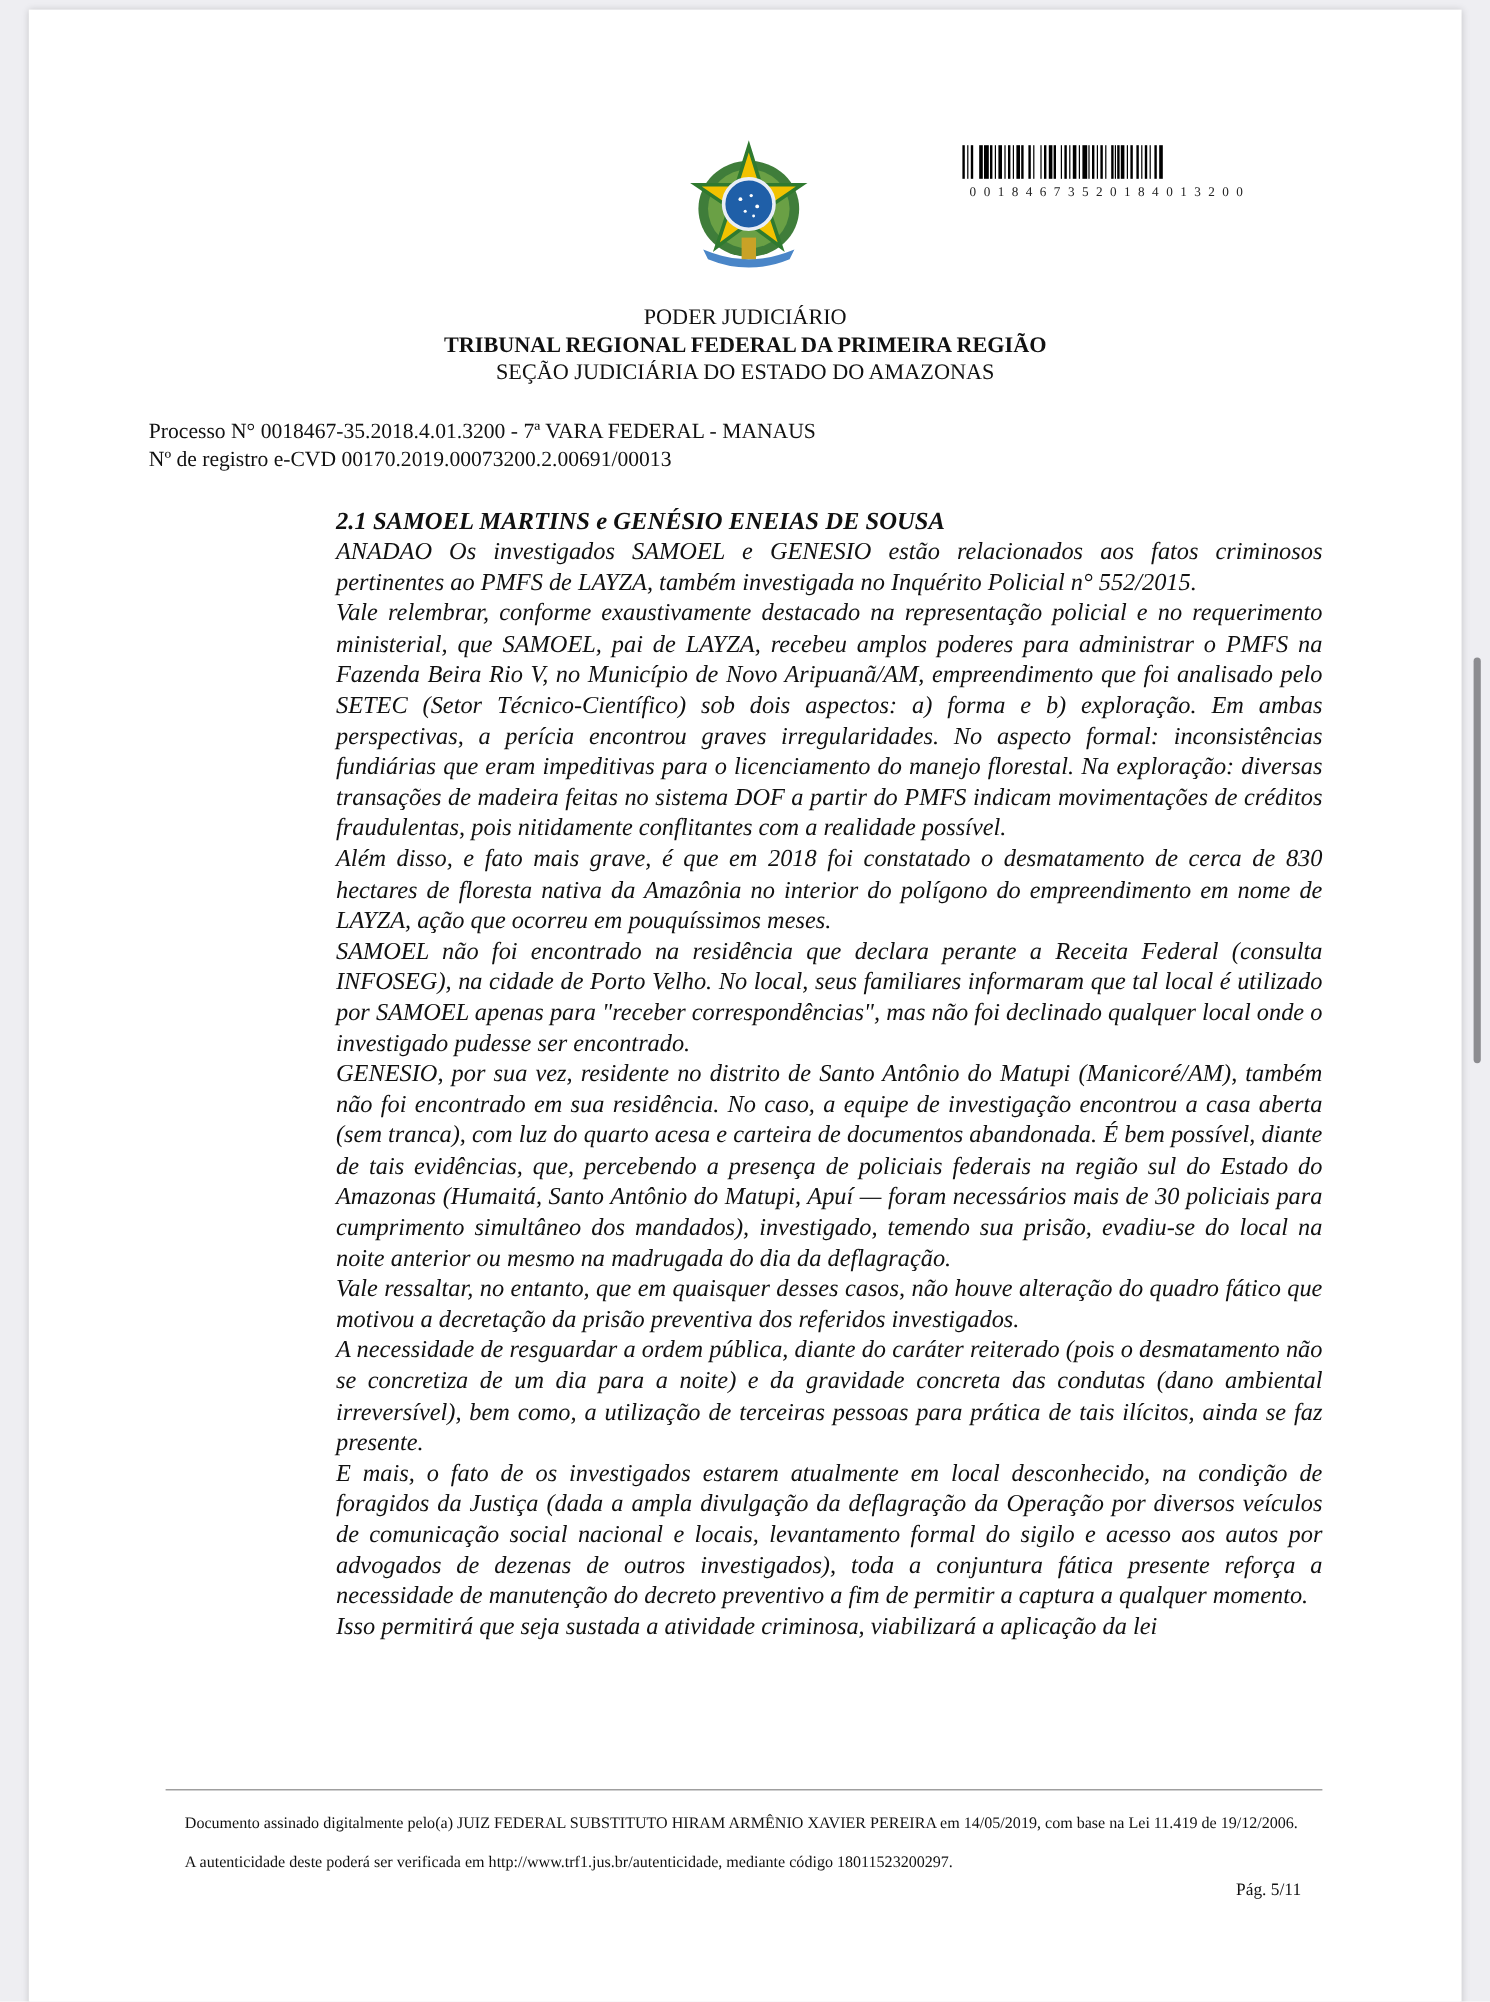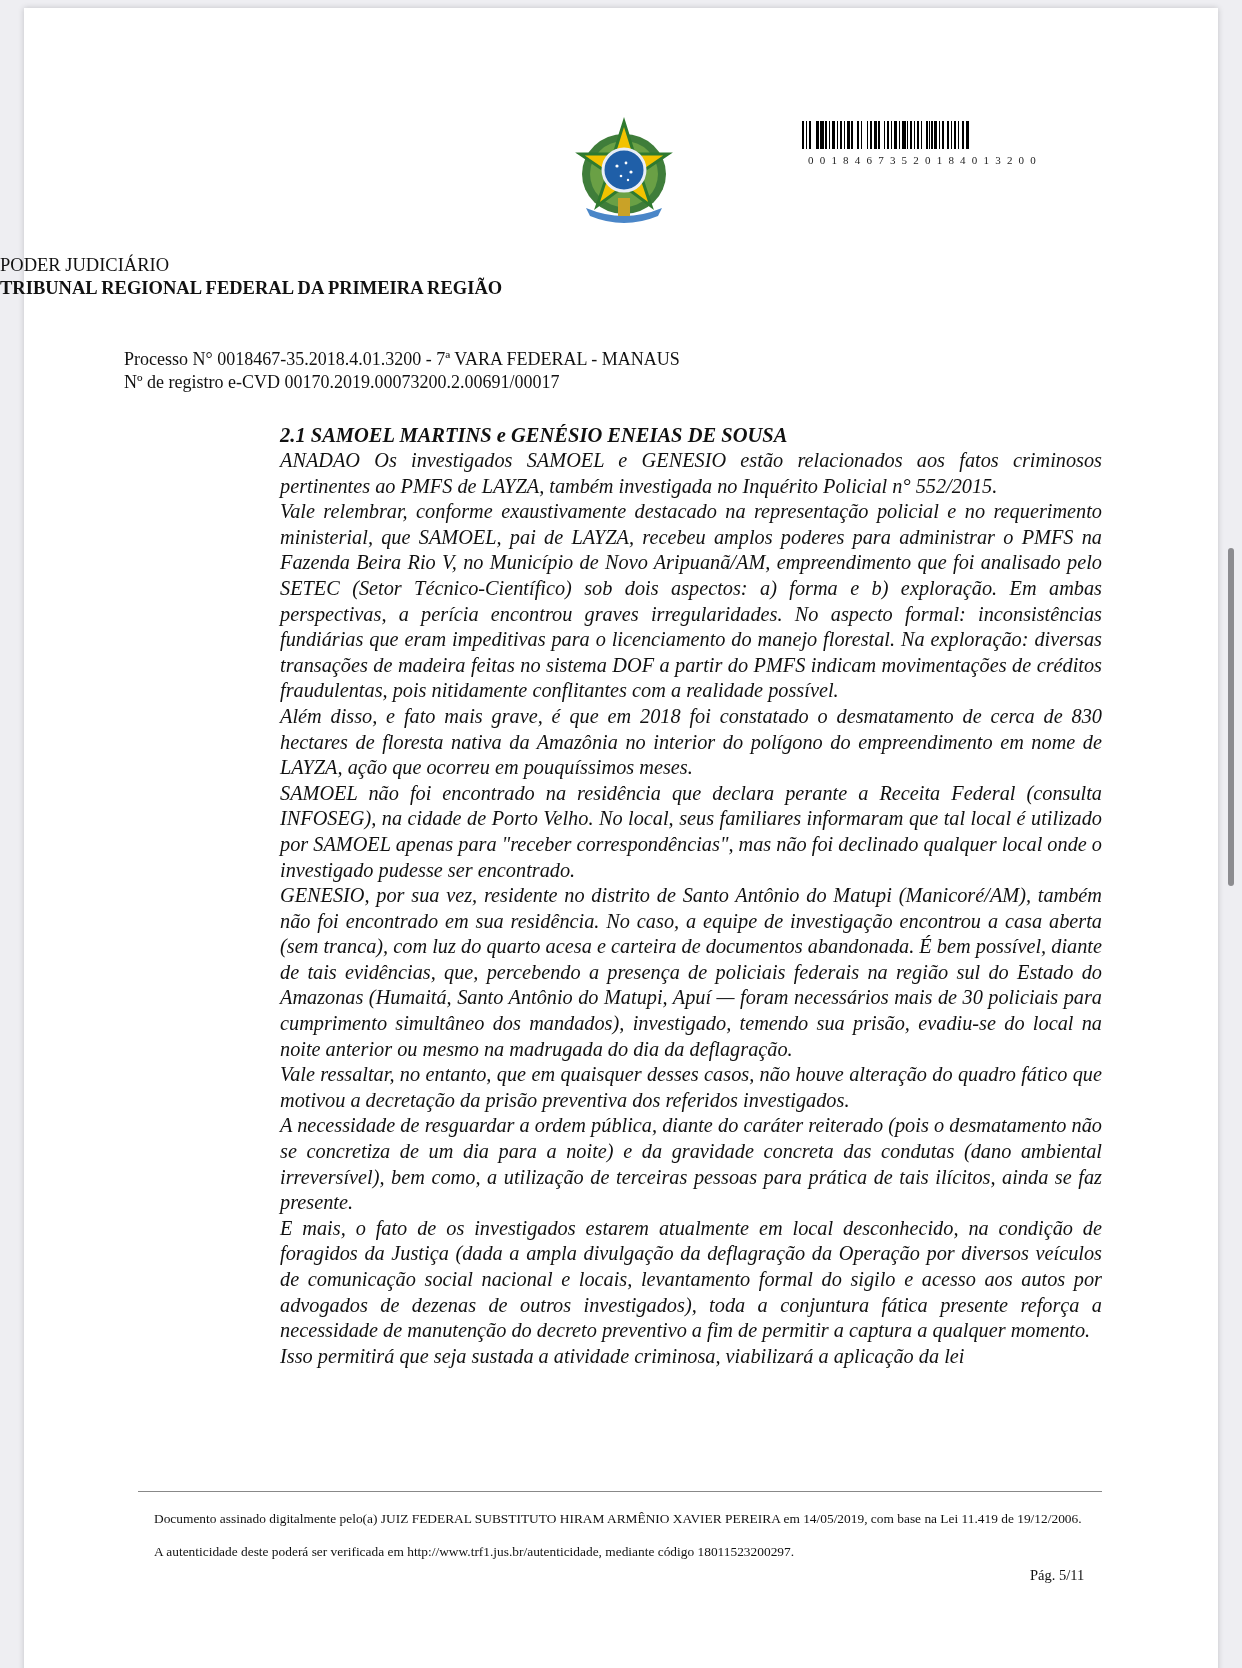--- a/index.html
+++ b/index.html
@@ -21,21 +21,21 @@
   .barcode {
     position: absolute; left: 802px; top: 121px; width: 286px; height: 28px;
     display: flex; align-items: stretch; gap: 0;
   }
   .barcode span { display: block; background: #000; height: 100%; }
   .barcode-digits {
     position: absolute; left: 808px; top: 154px; width: 284px;
     font-size: 11px; letter-spacing: 6.2px; color: #222;
   }
   .header {
-    position: absolute; left: 0; top: 254px; width: 1242px; 
+    position: absolute; left: 0; top: 254px; width: 1242px; text-align: center;
     font-size: 18.5px; line-height: 23px;
   }
   .header .bold { font-weight: bold; }
   .process {
     position: absolute; left: 124px; top: 348px; font-size: 18px; line-height: 23px;
   }
   .body {
     position: absolute; left: 280px; top: 422px; width: 822px;
     font-style: italic; font-size: 20.3px; line-height: 25.6px;
     text-align: justify;
@@ -123,25 +123,26 @@
     <span style="width:2px;margin-right:2px"></span>
     <span style="width:1px;margin-right:3px"></span>
     <span style="width:2px;margin-right:2px"></span>
     <span style="width:3px"></span>
 </div>
 <div class="barcode-digits">00184673520184013200</div>
 
 <div class="header">
   <div>PODER JUDICIÁRIO</div>
   <div class="bold">TRIBUNAL REGIONAL FEDERAL DA PRIMEIRA REGIÃO</div>
+  <div>SEÇÃO JUDICIÁRIA DO ESTADO DO AMAZONAS</div>
 </div>
 
 <div class="process">
   <div>Processo N° 0018467-35.2018.4.01.3200 - 7ª VARA FEDERAL - MANAUS</div>
-  <div>Nº de registro e-CVD 00170.2019.00073200.2.00691/00017</div>
+  <div>Nº de registro e-CVD 00170.2019.00073200.2.00691/00013</div>
 </div>
 
 <div class="body">
   <h2>2.1 SAMOEL MARTINS e GENÉSIO ENEIAS DE SOUSA</h2>
   <p>ANADAO Os investigados SAMOEL e GENESIO estão relacionados aos fatos criminosos pertinentes ao PMFS de LAYZA, também investigada no Inquérito Policial n° 552/2015.</p>
   <p>Vale relembrar, conforme exaustivamente destacado na representação policial e no requerimento ministerial, que SAMOEL, pai de LAYZA, recebeu amplos poderes para administrar o PMFS na Fazenda Beira Rio V, no Município de Novo Aripuanã/AM, empreendimento que foi analisado pelo SETEC (Setor Técnico-Científico) sob dois aspectos: a) forma e b) exploração. Em ambas perspectivas, a perícia encontrou graves irregularidades. No aspecto formal: inconsistências fundiárias que eram impeditivas para o licenciamento do manejo florestal. Na exploração: diversas transações de madeira feitas no sistema DOF a partir do PMFS indicam movimentações de créditos fraudulentas, pois nitidamente conflitantes com a realidade possível.</p>
   <p>Além disso, e fato mais grave, é que em 2018 foi constatado o desmatamento de cerca de 830 hectares de floresta nativa da Amazônia no interior do polígono do empreendimento em nome de LAYZA, ação que ocorreu em pouquíssimos meses.</p>
   <p>SAMOEL não foi encontrado na residência que declara perante a Receita Federal (consulta INFOSEG), na cidade de Porto Velho. No local, seus familiares informaram que tal local é utilizado por SAMOEL apenas para "receber correspondências", mas não foi declinado qualquer local onde o investigado pudesse ser encontrado.</p>
   <p>GENESIO, por sua vez, residente no distrito de Santo Antônio do Matupi (Manicoré/AM), também não foi encontrado em sua residência. No caso, a equipe de investigação encontrou a casa aberta (sem tranca), com luz do quarto acesa e carteira de documentos abandonada. É bem possível, diante de tais evidências, que, percebendo a presença de policiais federais na região sul do Estado do Amazonas (Humaitá, Santo Antônio do Matupi, Apuí — foram necessários mais de 30 policiais para cumprimento simultâneo dos mandados), investigado, temendo sua prisão, evadiu-se do local na noite anterior ou mesmo na madrugada do dia da deflagração.</p>
   <p>Vale ressaltar, no entanto, que em quaisquer desses casos, não houve alteração do quadro fático que motivou a decretação da prisão preventiva dos referidos investigados.</p>

